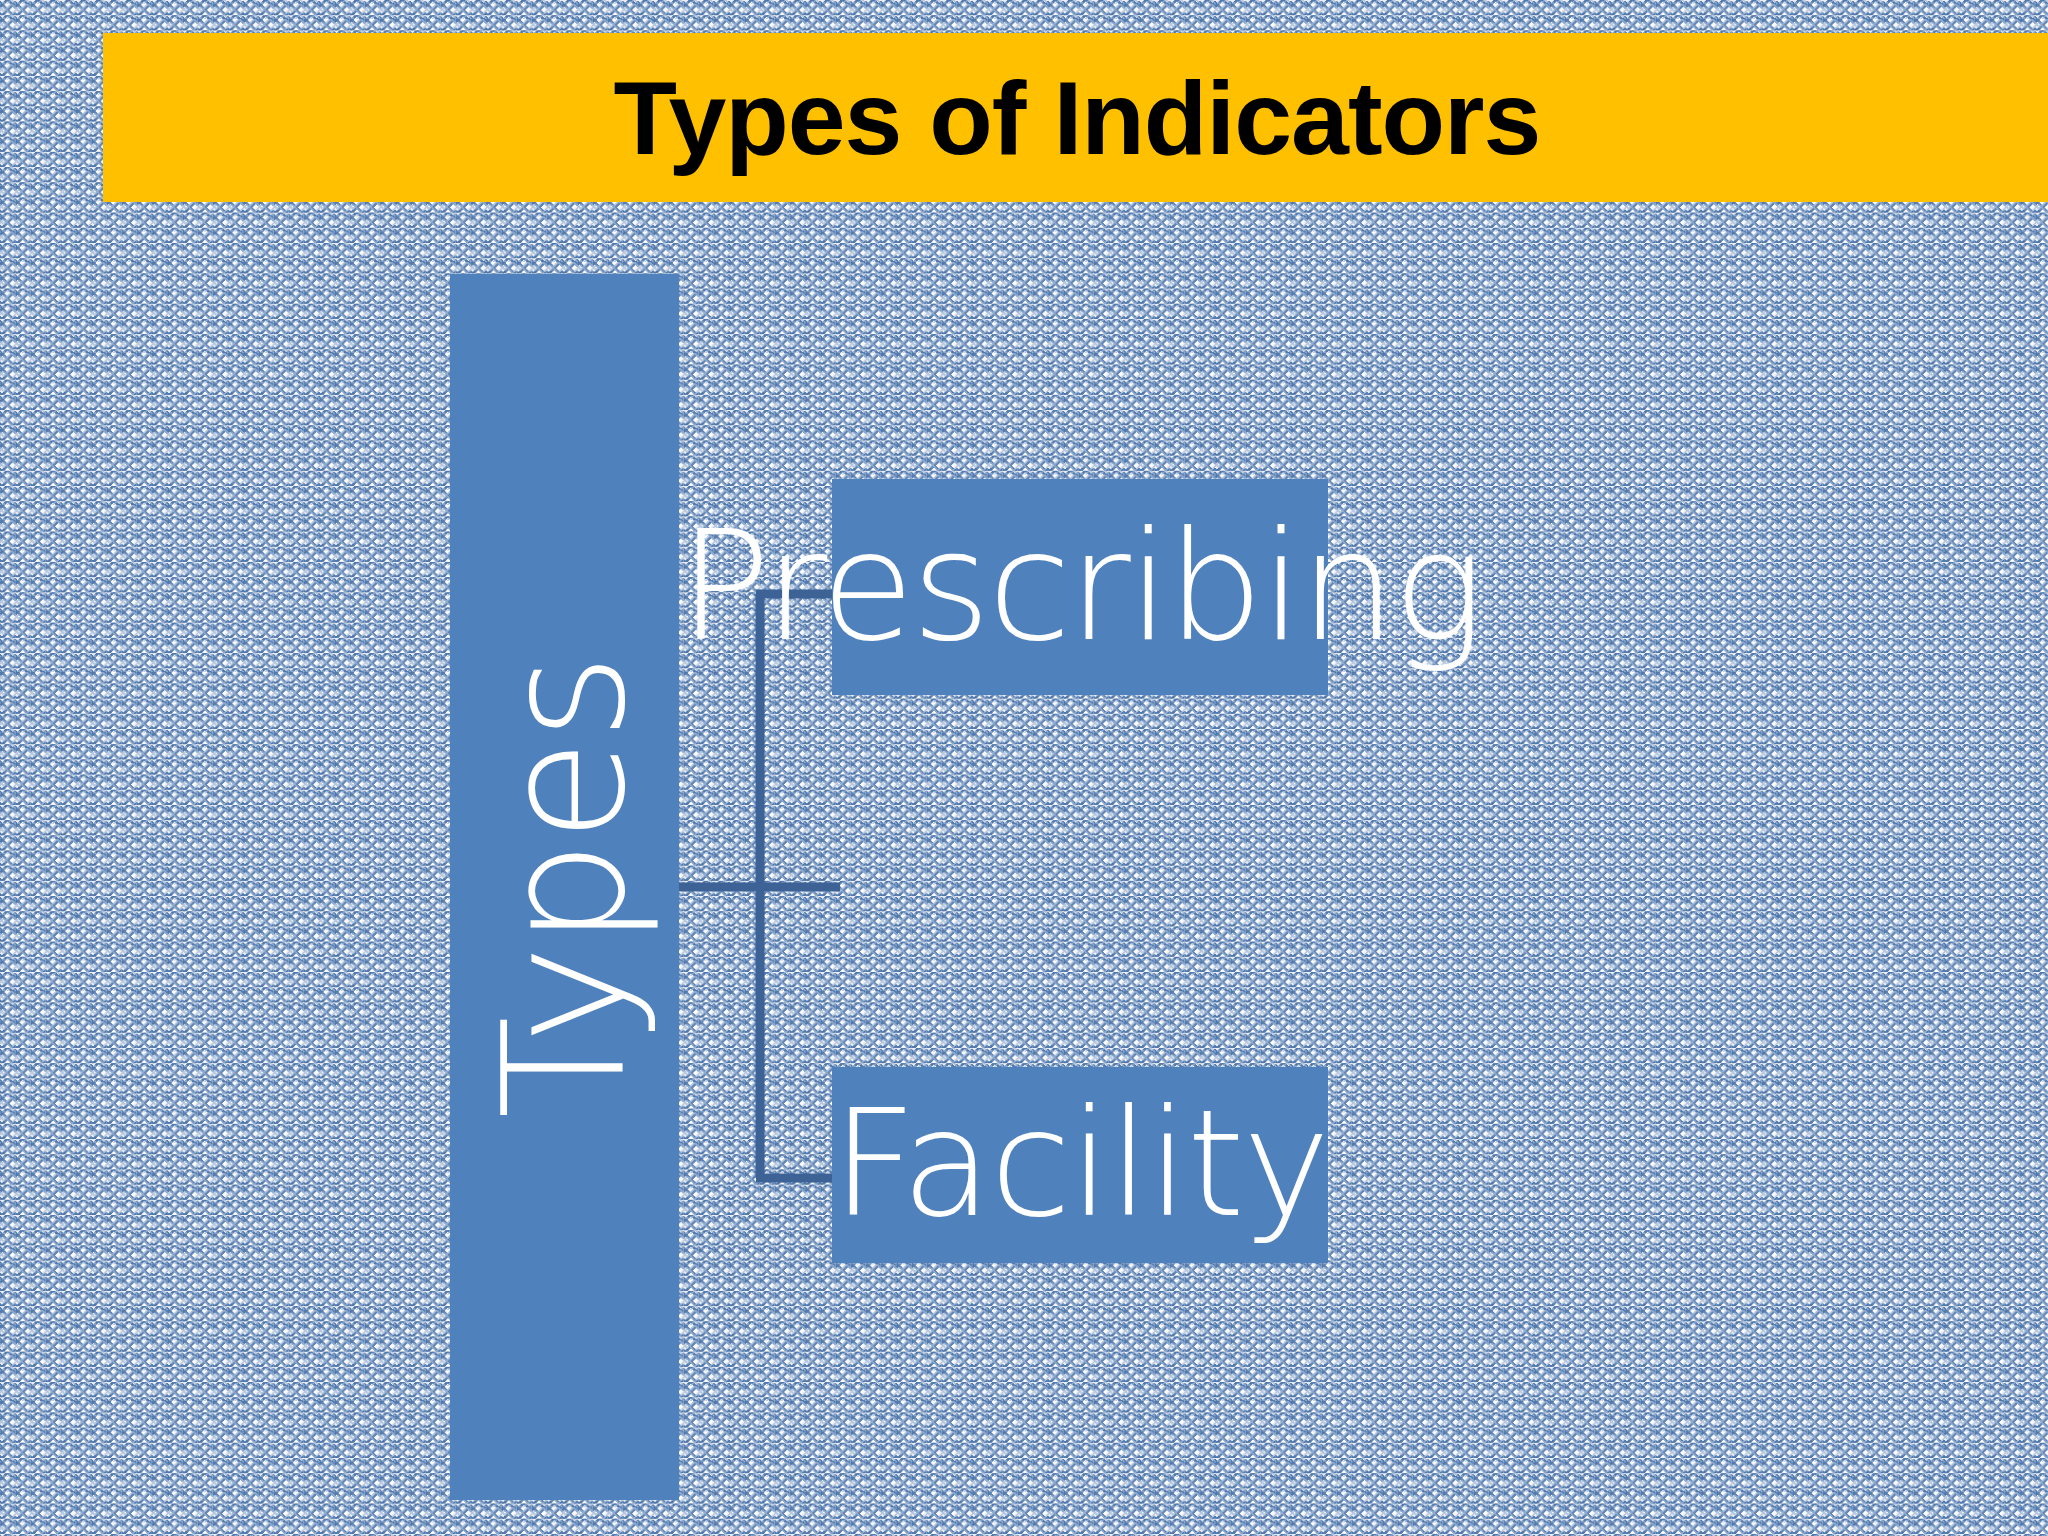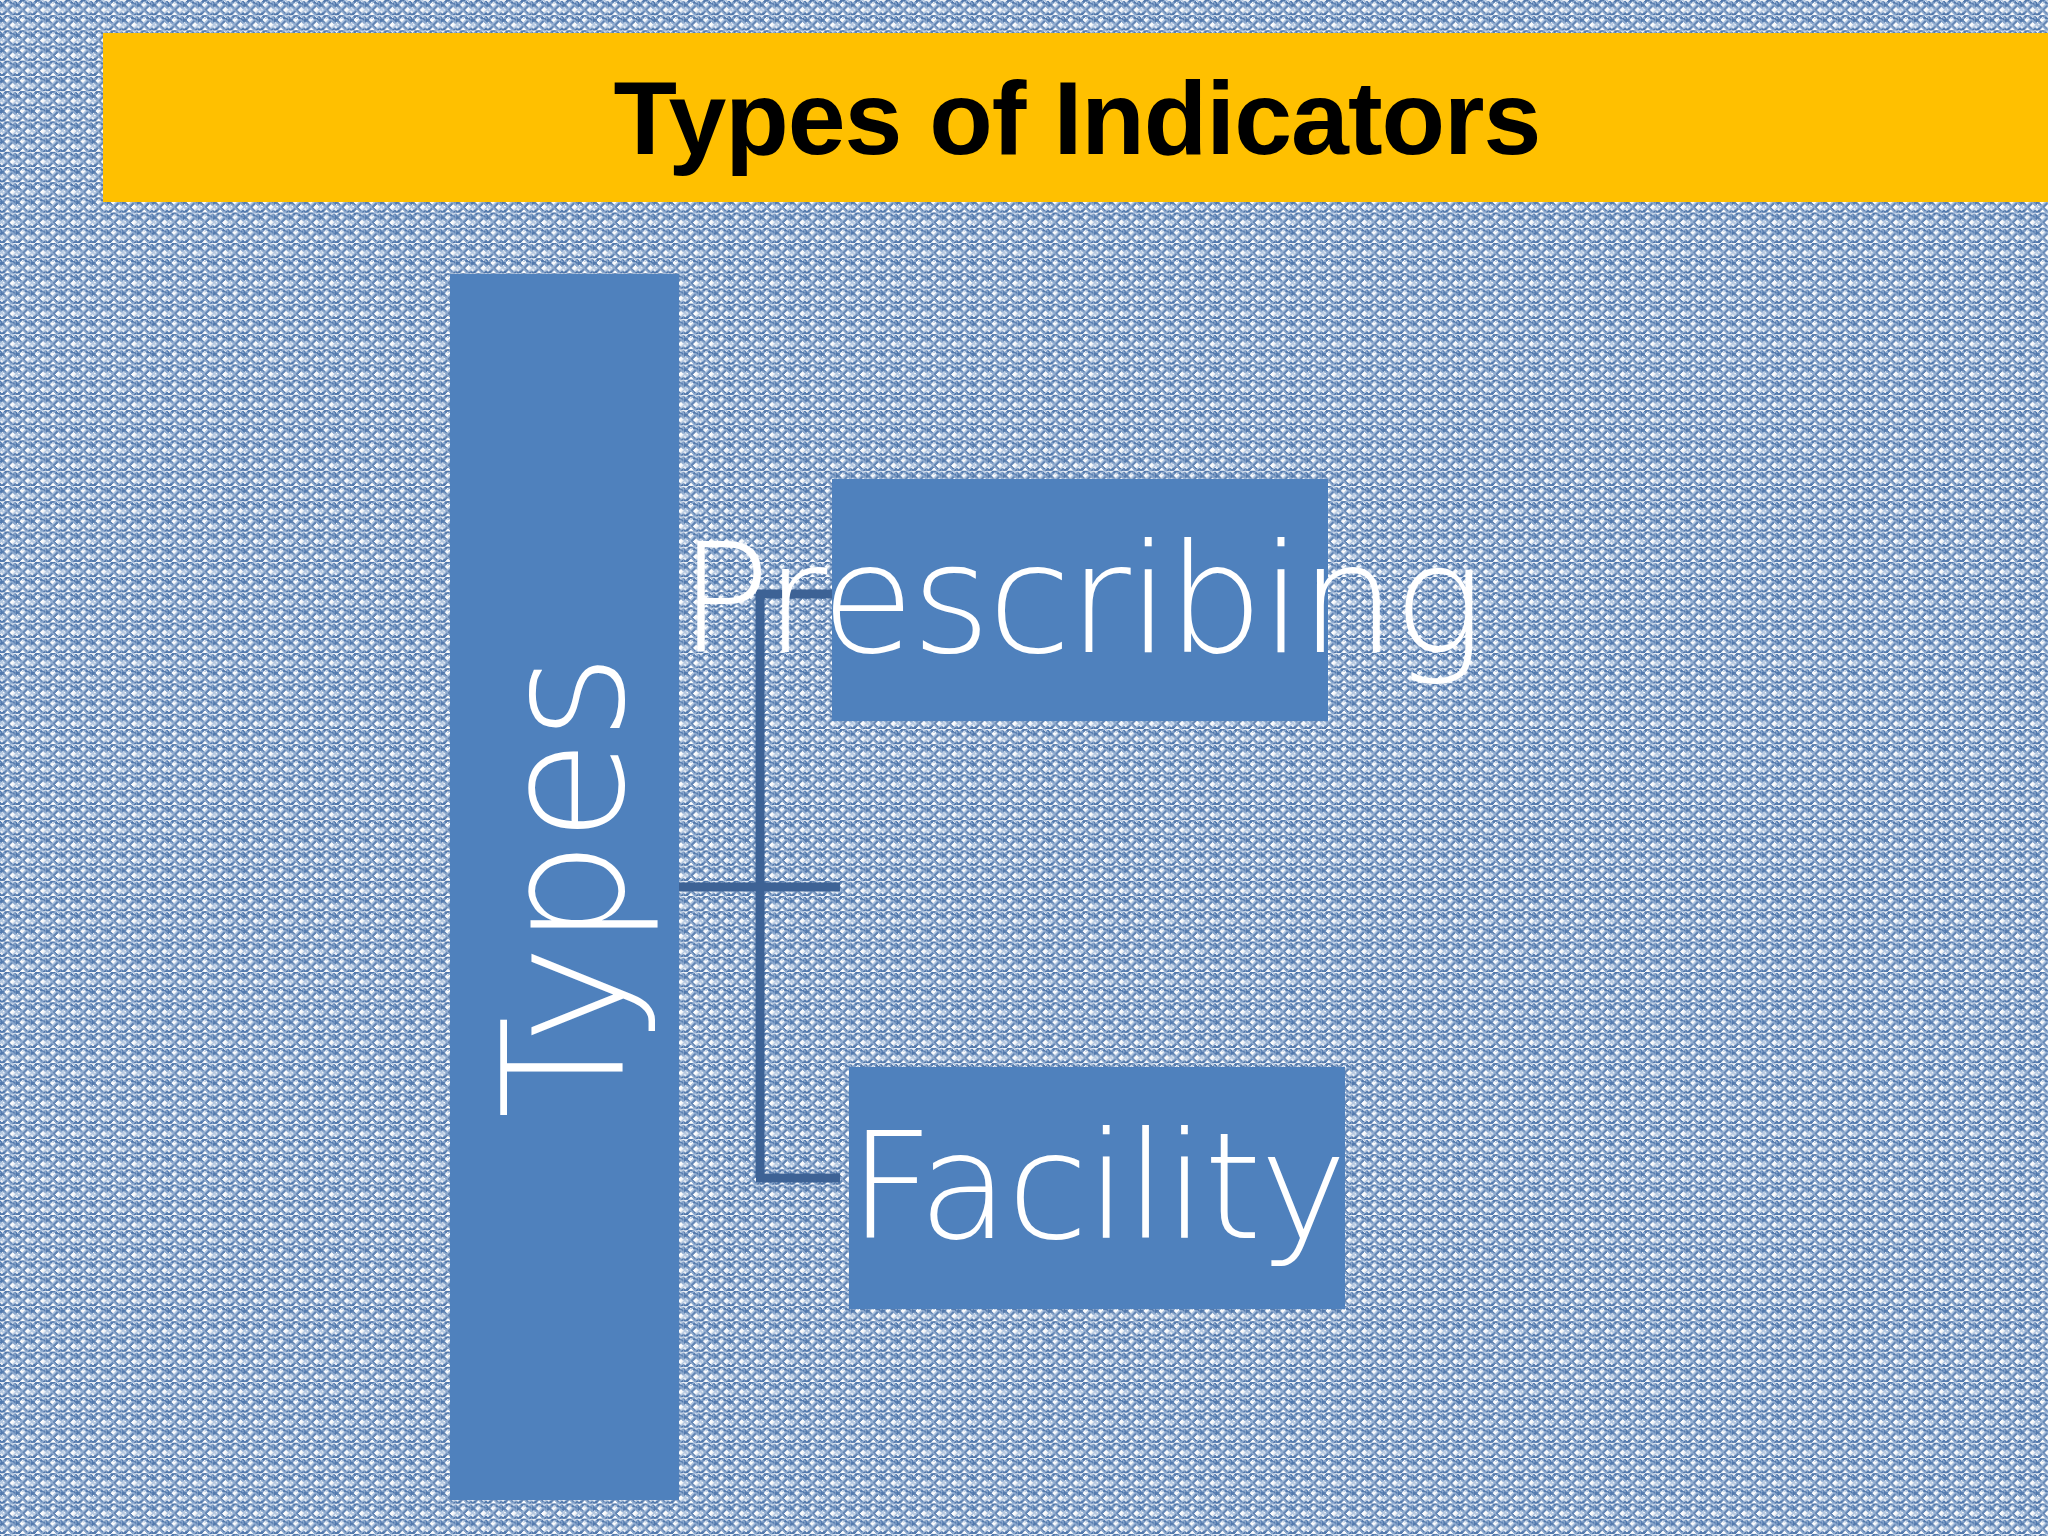--- a/index.html
+++ b/index.html
@@ -137,23 +137,23 @@
   .leaf-label {
     color: #ffffff;
     font-size: 140px;
     font-weight: 300;
     line-height: 1.05;
     white-space: nowrap;
     font-family: "DejaVu Sans", sans-serif;
     letter-spacing: -2px;
   }
 
-  #leaf-0 { top: 479px;  height: 242px; }
+  #leaf-0 { top: 479px;  height: 216px; }
   #leaf-1 { top: 773px;  height: 227px; }
-  #leaf-2 { top: 1067px; height: 242px; margin-left: 17px; }
+  #leaf-2 { top: 1067px; height: 196px; }
 
   #leaf-0 .leaf-label { font-size: 152px; letter-spacing: -3px; }
   #leaf-1 .leaf-label { font-size: 148px; }
   #leaf-2 .leaf-label { font-size: 148px; }
 </style>
 </head>
 <body>
 
 <div id="slide">
 

